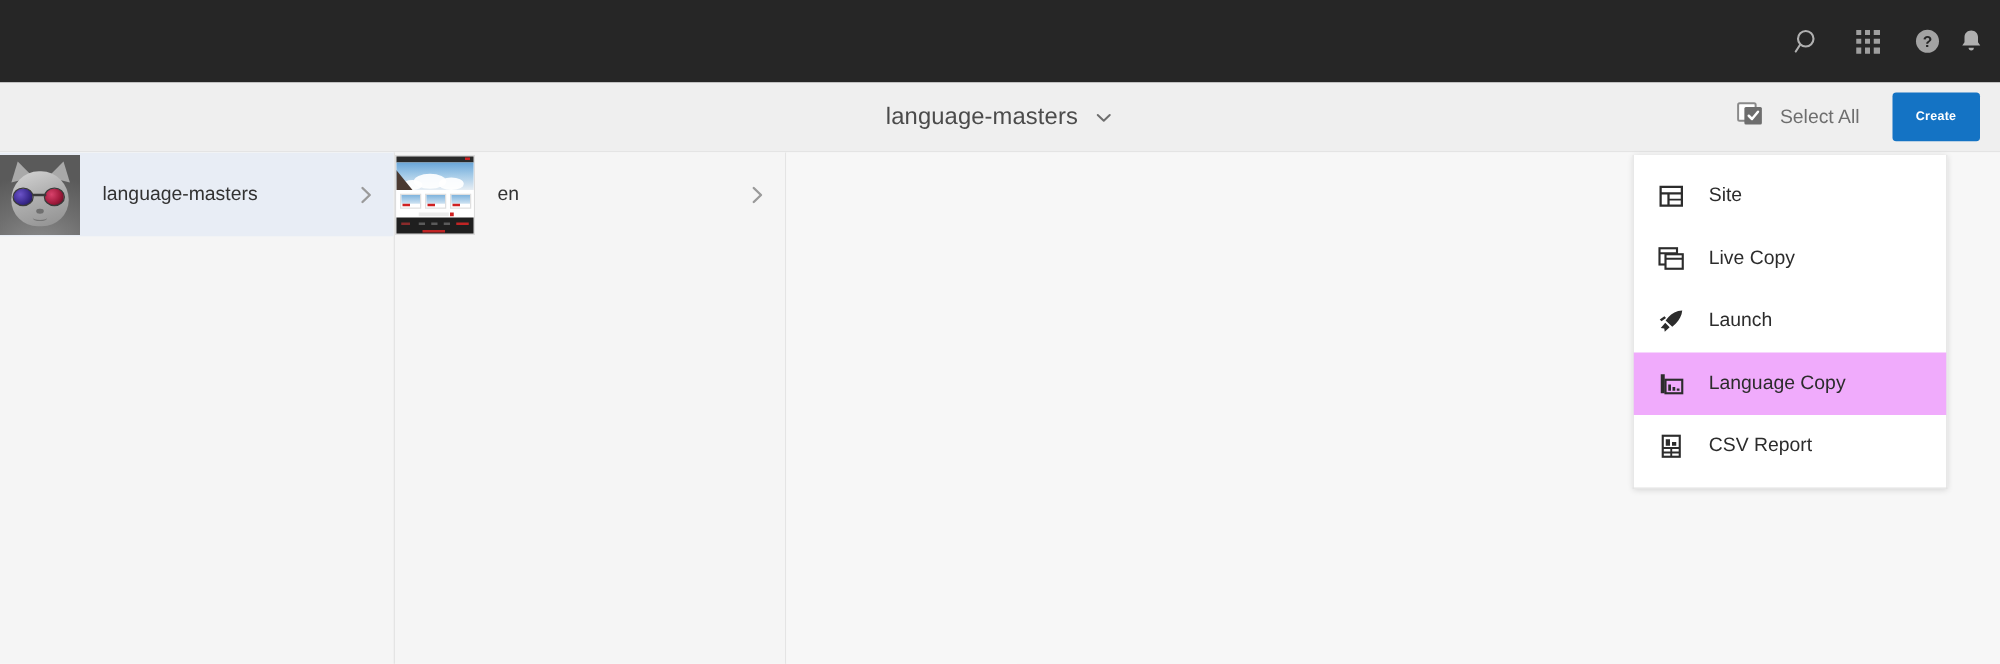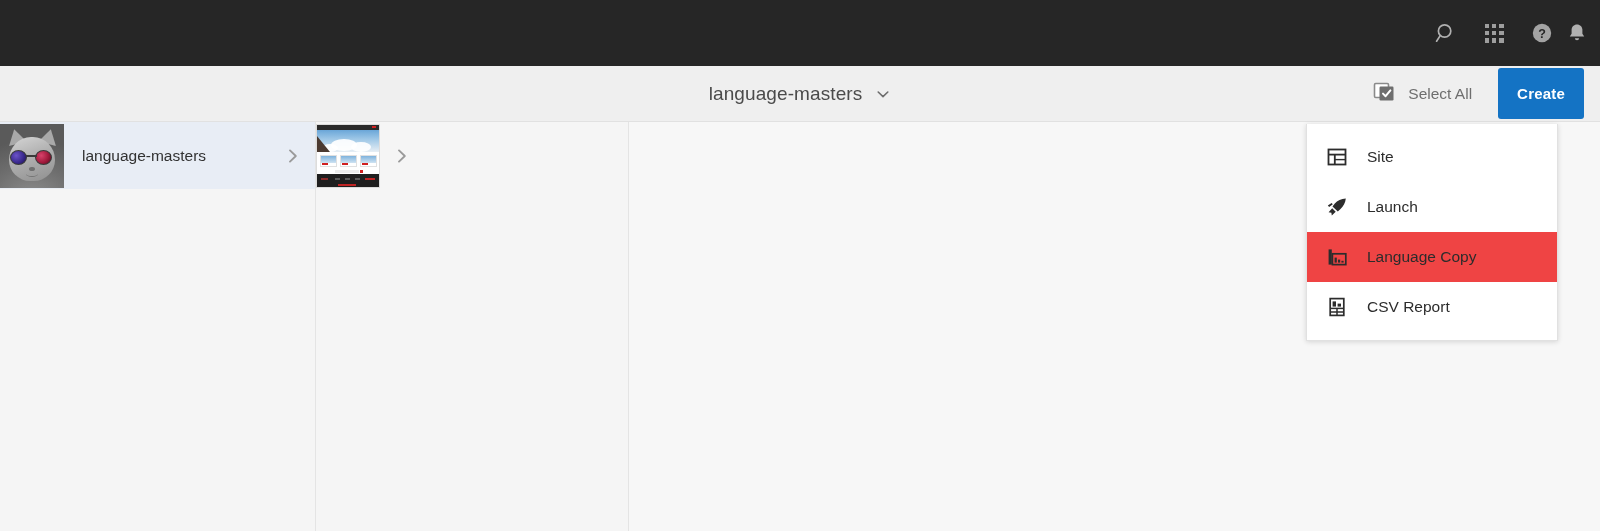--- a/index.html
+++ b/index.html
@@ -101,25 +101,25 @@
   }
   .select-all-label {
     font-size: 15.5px;
     color: #6e6e6e;
   }
   .create-btn {
     background: #1473c4;
     color: #ffffff;
     border: none;
     border-radius: 3px;
-    font-size: 15px;
+    font-size: 10px;
     font-family: inherit;
     font-weight: 700;
     padding: 0 19px;
-    height: 51px;
+    height: 39px;
     line-height: 39px;
     cursor: pointer;
     letter-spacing: .2px;
   }
 
   
   .columns {
     position: absolute;
     top: 122px; left: 0;
     width: 1600px; height: 409px;
@@ -349,21 +349,21 @@
     z-index: 30;
   }
   .menu-item {
     height: 50px;
     display: flex;
     align-items: center;
     padding: 0 20px 0 19px;
     cursor: pointer;
     gap: 19px;
   }
-  .menu-item.active { background: #ef4444; }
+  .menu-item.active { background: #f0abfc; }
   .menu-icon {
     width: 22px; height: 22px;
     flex: 0 0 22px;
     display: flex;
     align-items: center;
     justify-content: center;
   }
   .menu-label {
     font-size: 15.5px;
     color: #2c2c2c;
@@ -493,20 +493,21 @@
         </div>
         <div class="pt-footer">
           <div class="pt-f-line f1"></div>
           <div class="pt-f-line f2"></div>
           <div class="pt-f-line f3"></div>
           <div class="pt-f-line f4"></div>
           <div class="pt-f-line f5"></div>
           <div class="pt-f-accent"></div>
         </div>
       </div>
+      <span class="col-item-label">en</span>
       <span class="chev-right">
         <svg width="18" height="18" viewBox="0 0 18 18" aria-hidden="true">
           <polyline points="6,3.4 11.8,9 6,14.6" fill="none" stroke="#9a9a9a" stroke-width="1.9" stroke-linecap="round" stroke-linejoin="round"></polyline>
         </svg>
       </span>
     </div>
   </div>
 
   <div class="column col-3"></div>
 </div>
@@ -519,20 +520,31 @@
         <rect x="2.5" y="3.5" width="17" height="15" fill="none" stroke="#2c2c2c" stroke-width="1.8"></rect>
         <line x1="2.5" y1="8.6" x2="19.5" y2="8.6" stroke="#2c2c2c" stroke-width="1.8"></line>
         <line x1="8.8" y1="8.6" x2="8.8" y2="18.5" stroke="#2c2c2c" stroke-width="1.8"></line>
         <line x1="8.8" y1="13.6" x2="19.5" y2="13.6" stroke="#2c2c2c" stroke-width="1.4"></line>
       </svg>
     </span>
     <span class="menu-label">Site</span>
   </div>
 
 
+  <div class="menu-item">
+    <span class="menu-icon">
+      <svg width="22" height="22" viewBox="0 0 22 22" aria-hidden="true">
+        <rect x="1.6" y="2.6" width="14" height="13" fill="none" stroke="#2c2c2c" stroke-width="1.7"></rect>
+        <line x1="1.6" y1="6.6" x2="15.6" y2="6.6" stroke="#2c2c2c" stroke-width="1.7"></line>
+        <rect x="6.4" y="7.4" width="13.8" height="11.6" fill="#ffffff" stroke="#2c2c2c" stroke-width="1.7"></rect>
+        <line x1="6.4" y1="11" x2="20.2" y2="11" stroke="#2c2c2c" stroke-width="1.5"></line>
+      </svg>
+    </span>
+    <span class="menu-label">Live Copy</span>
+  </div>
 
   <div class="menu-item">
     <span class="menu-icon">
       <svg width="22" height="22" viewBox="0 0 22 22" aria-hidden="true">
         <path d="M19.8 2.4c-4.6.2-8.4 2.1-11 5.2l-2.3 2.8 5.3 5 2.7-2.5c3-2.9 4.9-6.5 5.3-10.5z" fill="#2c2c2c"></path>
         <path d="M6.2 12.2 2.6 16.3l2.8.4.4 2.7 3.9-3.7z" fill="#2c2c2c"></path>
         <path d="M1.8 9.6 5.6 7l1.2 1.3-3.6 2.6z" fill="#2c2c2c"></path>
       </svg>
     </span>
     <span class="menu-label">Launch</span>

